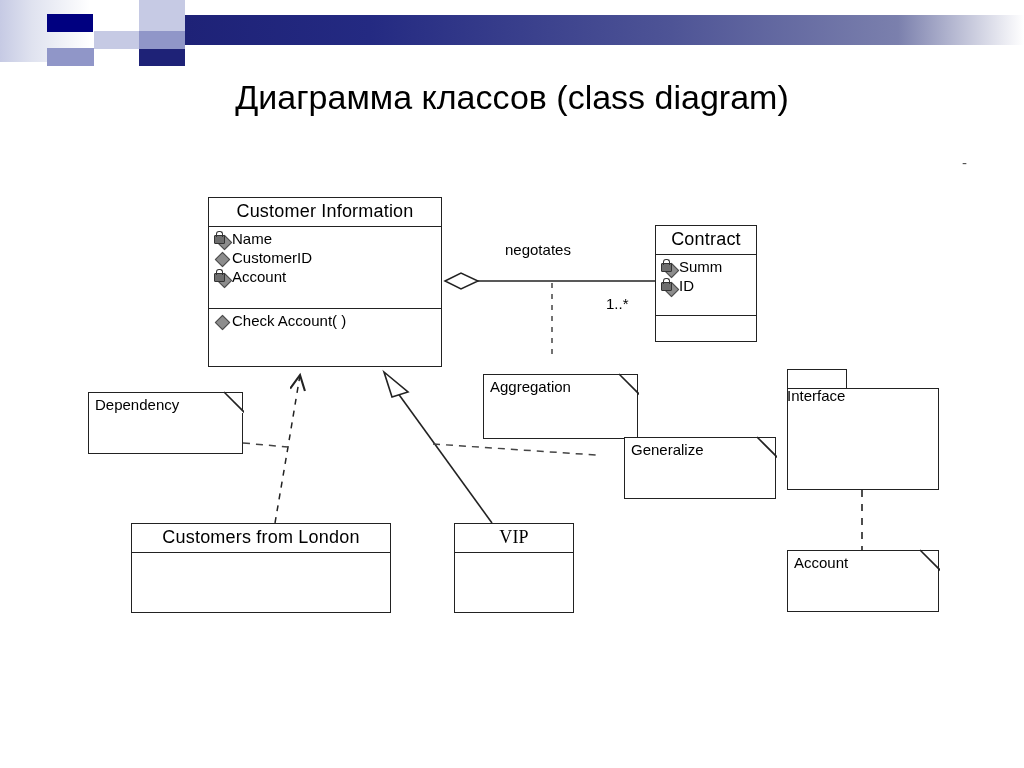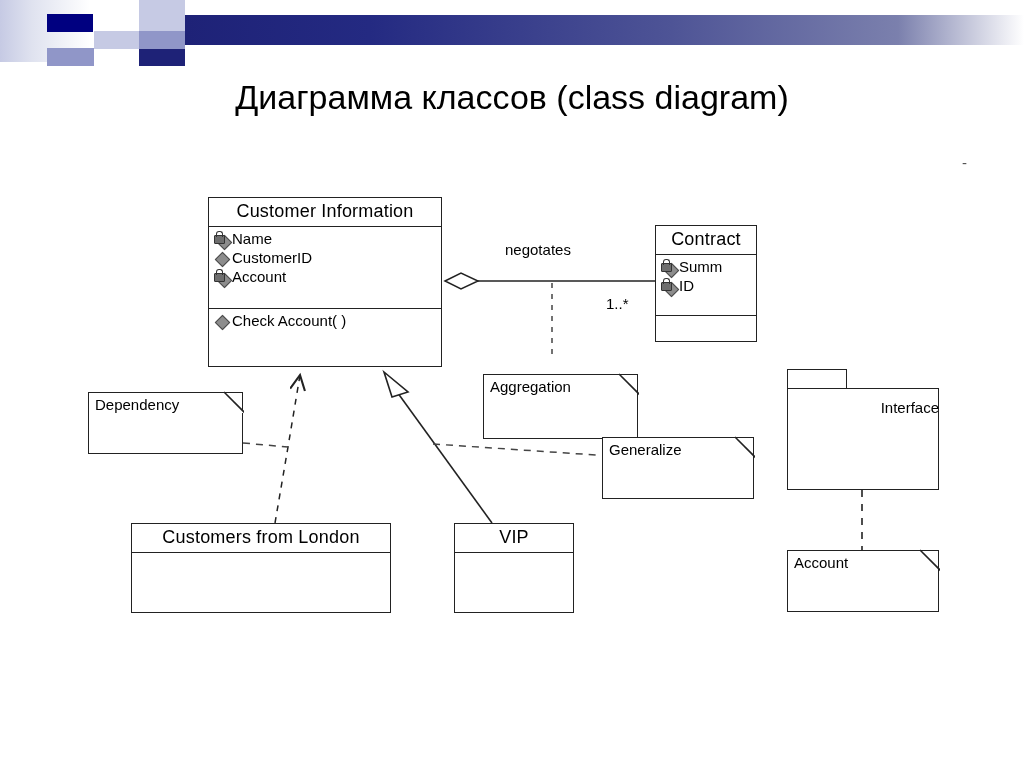--- a/index.html
+++ b/index.html
@@ -167,23 +167,23 @@
     position: absolute;
     left: 0; top: 19px;
     width: 100%;
     height: calc(100% - 19px);
     border: 1.6px solid #222;
     background: #ffffff;
     box-sizing: border-box;
   }
   .package .pkg-text {
     position: absolute;
-    left: 0; top: 30px;
+    left: 0; top: 18px;
     width: 100%;
-    text-align: right;
+    text-align: left;
     font-size: 15px;
     white-space: nowrap;
   }
 
   
   .edge-label {
     position: absolute;
     font-size: 15px;
     white-space: nowrap;
   }
@@ -305,21 +305,21 @@
       </div>
     </div>
     <div class="class-compartment last"></div>
   </div>
 
   <div class="class-box" style="left:131px; top:523px; width:260px; height:90px;">
     <div class="class-name">Customers from London</div>
     <div class="class-compartment last"></div>
   </div>
 
-  <div class="class-box" style="left:454px; top:523px; width:120px; height:90px;">
+  <div class="class-box" style="left:454px; top:523px; width:120px; height:90px;font-family:Liberation Serif, serif;">
     <div class="class-name">VIP</div>
     <div class="class-compartment last"></div>
   </div>
 
   <div class="note" style="left:88px; top:392px; width:155px; height:62px;">
     <div class="note-body"></div>
     <svg class="fold-diag" width="26" height="26" style="right:-1px; top:-1px;">
       <polygon points="4,0 26,0 26,0 4,0" fill="#ffffff"></polygon>
       <path d="M4,1 L4,22 L25,22" fill="#ffffff" stroke="none"></path>
       <path d="M4,1 L25,22" stroke="#222" stroke-width="1.6" fill="none"></path>
@@ -329,21 +329,21 @@
   </div>
 
   <div class="note" style="left:483px; top:374px; width:155px; height:65px;">
     <div class="note-body"></div>
     <svg class="fold-diag" width="26" height="26" style="right:-1px; top:-1px;">
       <path d="M4,1 L25,22" stroke="#222" stroke-width="1.6" fill="none"></path>
     </svg>
     <div class="note-text">Aggregation</div>
   </div>
 
-  <div class="note" style="left:602px; top:437px; width:152px; height:62px;">
+  <div class="note" style="left:624px; top:437px; width:152px; height:62px;">
     <div class="note-body"></div>
     <svg class="fold-diag" width="26" height="26" style="right:-1px; top:-1px;">
       <path d="M4,1 L25,22" stroke="#222" stroke-width="1.6" fill="none"></path>
     </svg>
     <div class="note-text">Generalize</div>
   </div>
 
   <div class="note" style="left:787px; top:550px; width:152px; height:62px;">
     <div class="note-body"></div>
     <svg class="fold-diag" width="26" height="26" style="right:-1px; top:-1px;">

